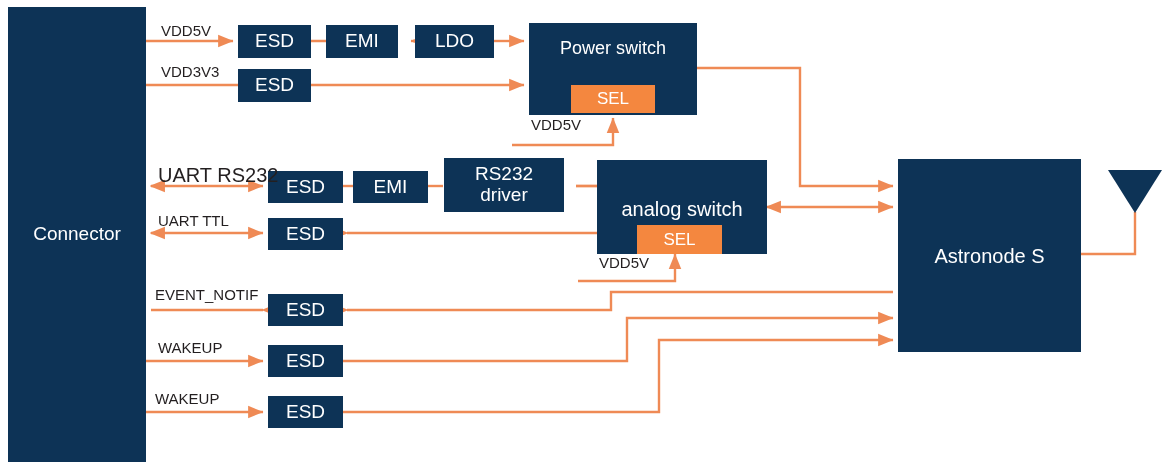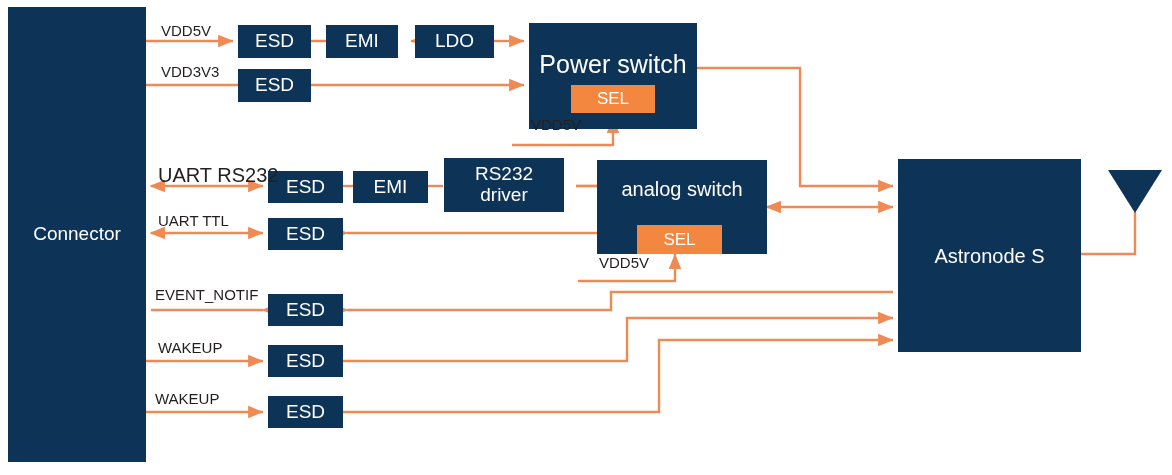--- a/index.html
+++ b/index.html
@@ -68,35 +68,35 @@
   <div class="blk" style="left:8px;top:7px;width:138px;height:455px;font-size:19px;">Connector</div>
 
   <div class="blk" style="left:238px;top:25px;width:73px;height:33px;font-size:19px;">ESD</div>
 
   <div class="blk" style="left:326px;top:25px;width:72px;height:33px;font-size:19px;">EMI</div>
 
   <div class="blk" style="left:415px;top:25px;width:79px;height:33px;font-size:19px;">LDO</div>
 
   <div class="blk" style="left:238px;top:69px;width:73px;height:33px;font-size:19px;">ESD</div>
 
-  <div class="blk" style="left:529px;top:23px;width:168px;height:106px;font-size:25px;align-items:flex-start;padding-top:28px;">Power switch</div>
+  <div class="blk" style="left:529px;top:23px;width:168px;height:92px;font-size:18px;align-items:flex-start;padding-top:16px;">Power switch</div>
   <div class="sel" style="left:571px;top:85px;width:84px;height:28px;font-size:17px;">SEL</div>
 
   <div class="blk" style="left:268px;top:171px;width:75px;height:32px;font-size:19px;">ESD</div>
 
   <div class="blk" style="left:353px;top:171px;width:75px;height:32px;font-size:19px;">EMI</div>
 
   <div class="blk" style="left:444px;top:158px;width:120px;height:54px;font-size:19px;flex-direction:column;">
     <span>RS232</span>
     <span>driver</span>
   </div>
 
   <div class="blk" style="left:268px;top:218px;width:75px;height:32px;font-size:19px;">ESD</div>
 
-  <div class="blk" style="left:597px;top:160px;width:170px;height:94px;font-size:20px;align-items:flex-start;padding-top:18px;">analog switch</div>
+  <div class="blk" style="left:597px;top:160px;width:170px;height:94px;font-size:20px;align-items:flex-start;padding-top:38px;">analog switch</div>
   <div class="sel" style="left:637px;top:225px;width:85px;height:29px;font-size:17px;">SEL</div>
 
   <div class="blk" style="left:268px;top:294px;width:75px;height:32px;font-size:19px;">ESD</div>
 
   <div class="blk" style="left:268px;top:345px;width:75px;height:32px;font-size:19px;">ESD</div>
 
   <div class="blk" style="left:268px;top:396px;width:75px;height:32px;font-size:19px;">ESD</div>
 
   <div class="blk" style="left:898px;top:159px;width:183px;height:193px;font-size:20px;">Astronode S</div>
 

